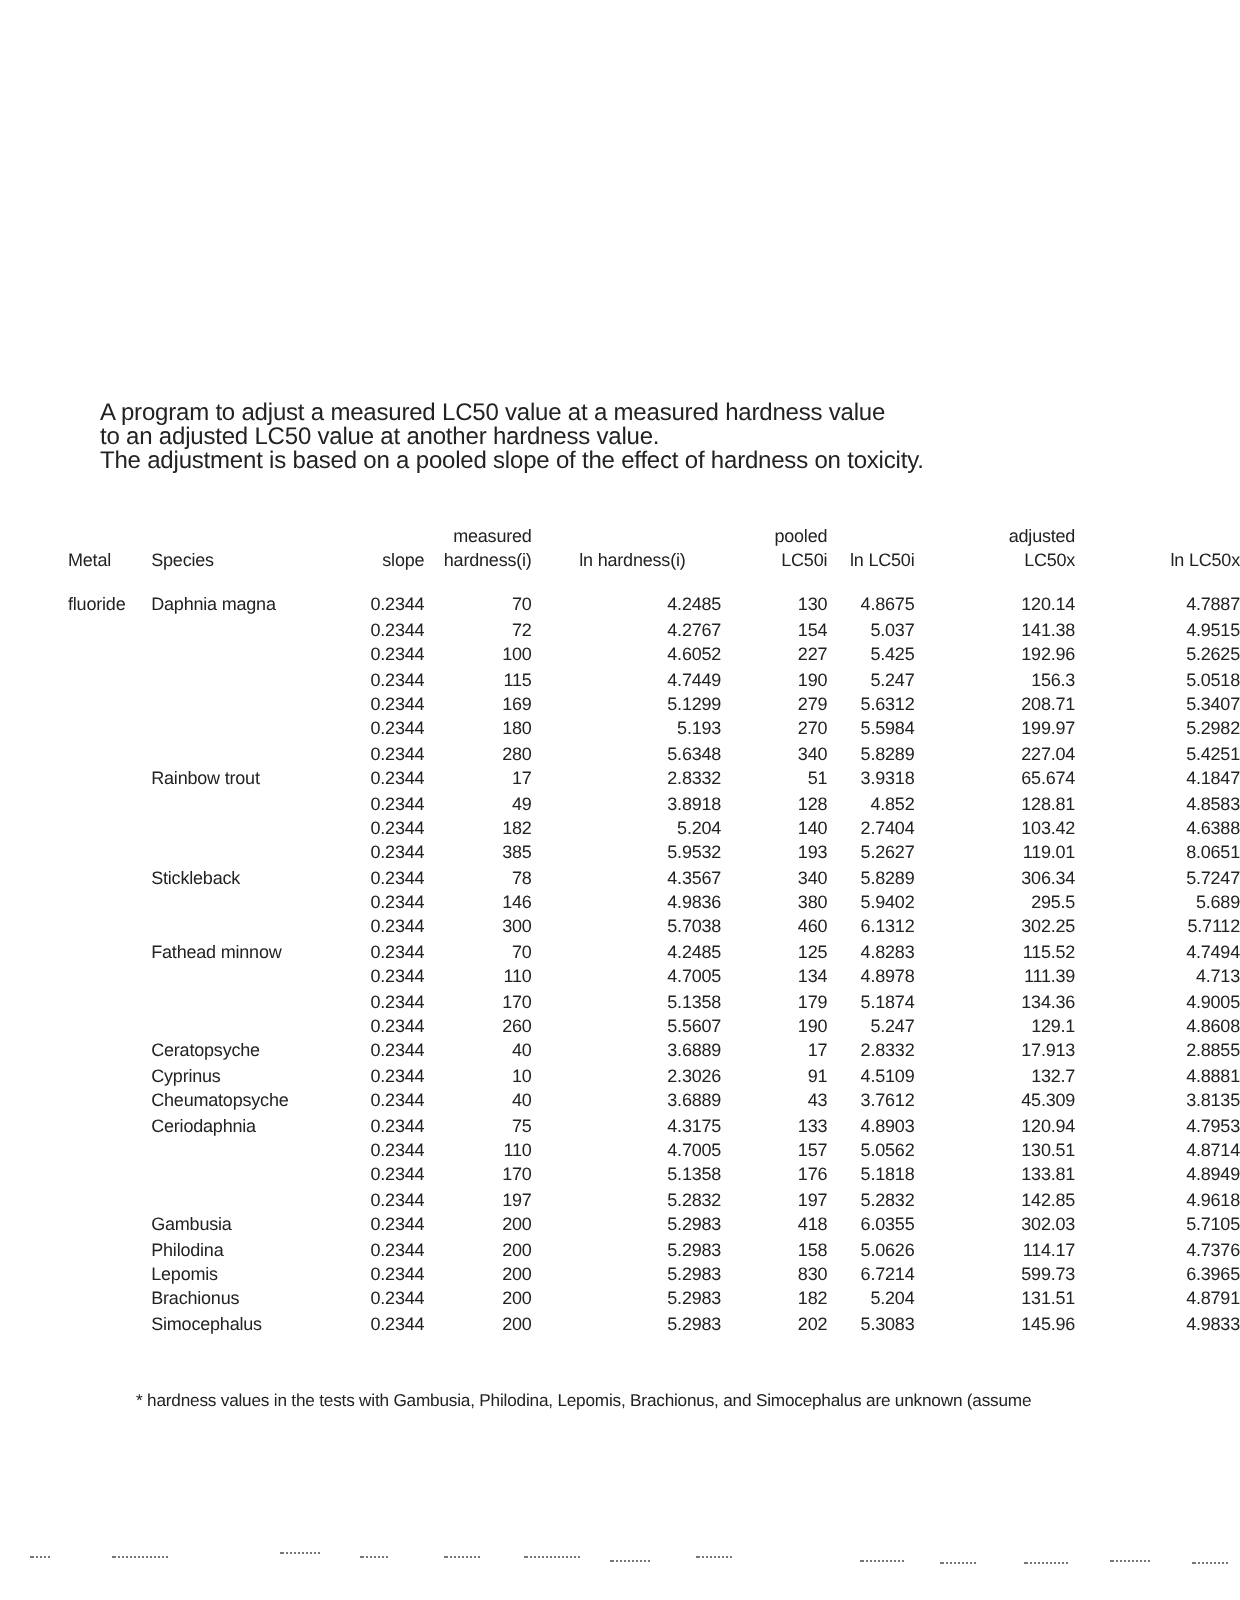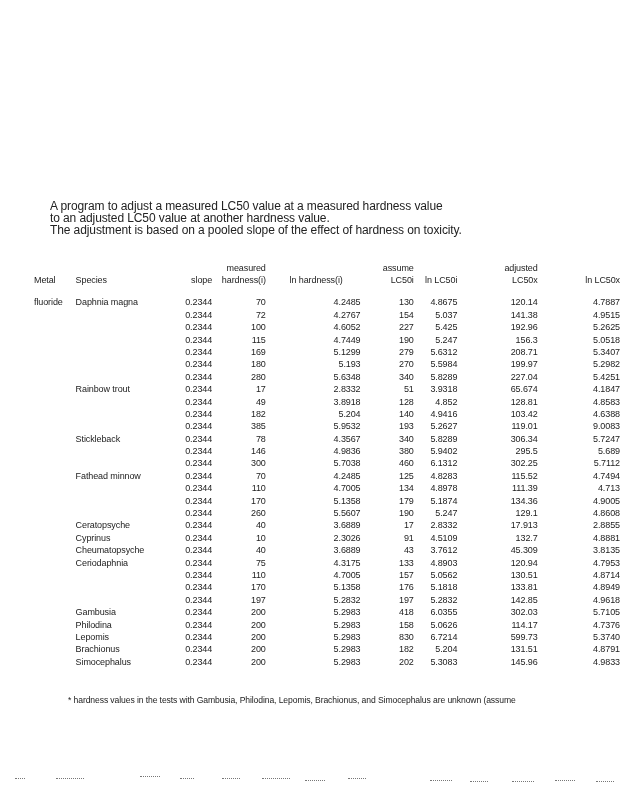--- a/index.html
+++ b/index.html
@@ -91,21 +91,21 @@
 </div>
 
 <table class="data">
   <thead>
     <tr>
       <th class="c-metal"></th>
       <th class="c-species"></th>
       <th class="c-slope"></th>
       <th class="c-hard">measured</th>
       <th class="c-lnhard"></th>
-      <th class="c-lc50">assume</th>
+      <th class="c-lc50">pooled</th>
       <th class="c-lnlc50"></th>
       <th class="c-adj">adjusted</th>
       <th class="c-lnadj"></th>
     </tr>
     <tr>
       <th class="c-metal">Metal</th>
       <th class="c-species">Species</th>
       <th class="c-slope">slope</th>
       <th class="c-hard">hardness(i)</th>
       <th class="c-lnhard">ln hardness(i)</th>
@@ -218,34 +218,34 @@
         <td class="c-adj">128.81</td>
         <td class="c-lnadj">4.8583</td>
       </tr>
       <tr>
         <td class="c-metal"></td>
         <td class="c-species"></td>
         <td class="c-slope">0.2344</td>
         <td class="c-hard">182</td>
         <td class="c-lnhard">5.204</td>
         <td class="c-lc50">140</td>
-        <td class="c-lnlc50">4.9416</td>
+        <td class="c-lnlc50">2.7404</td>
         <td class="c-adj">103.42</td>
         <td class="c-lnadj">4.6388</td>
       </tr>
       <tr>
         <td class="c-metal"></td>
         <td class="c-species"></td>
         <td class="c-slope">0.2344</td>
         <td class="c-hard">385</td>
         <td class="c-lnhard">5.9532</td>
         <td class="c-lc50">193</td>
         <td class="c-lnlc50">5.2627</td>
         <td class="c-adj">119.01</td>
-        <td class="c-lnadj">9.0083</td>
+        <td class="c-lnadj">8.0651</td>
       </tr>
       <tr>
         <td class="c-metal"></td>
         <td class="c-species">Stickleback</td>
         <td class="c-slope">0.2344</td>
         <td class="c-hard">78</td>
         <td class="c-lnhard">4.3567</td>
         <td class="c-lc50">340</td>
         <td class="c-lnlc50">5.8289</td>
         <td class="c-adj">306.34</td>
@@ -418,21 +418,21 @@
       </tr>
       <tr>
         <td class="c-metal"></td>
         <td class="c-species">Lepomis</td>
         <td class="c-slope">0.2344</td>
         <td class="c-hard">200</td>
         <td class="c-lnhard">5.2983</td>
         <td class="c-lc50">830</td>
         <td class="c-lnlc50">6.7214</td>
         <td class="c-adj">599.73</td>
-        <td class="c-lnadj">5.3740</td>
+        <td class="c-lnadj">6.3965</td>
       </tr>
       <tr>
         <td class="c-metal"></td>
         <td class="c-species">Brachionus</td>
         <td class="c-slope">0.2344</td>
         <td class="c-hard">200</td>
         <td class="c-lnhard">5.2983</td>
         <td class="c-lc50">182</td>
         <td class="c-lnlc50">5.204</td>
         <td class="c-adj">131.51</td>

